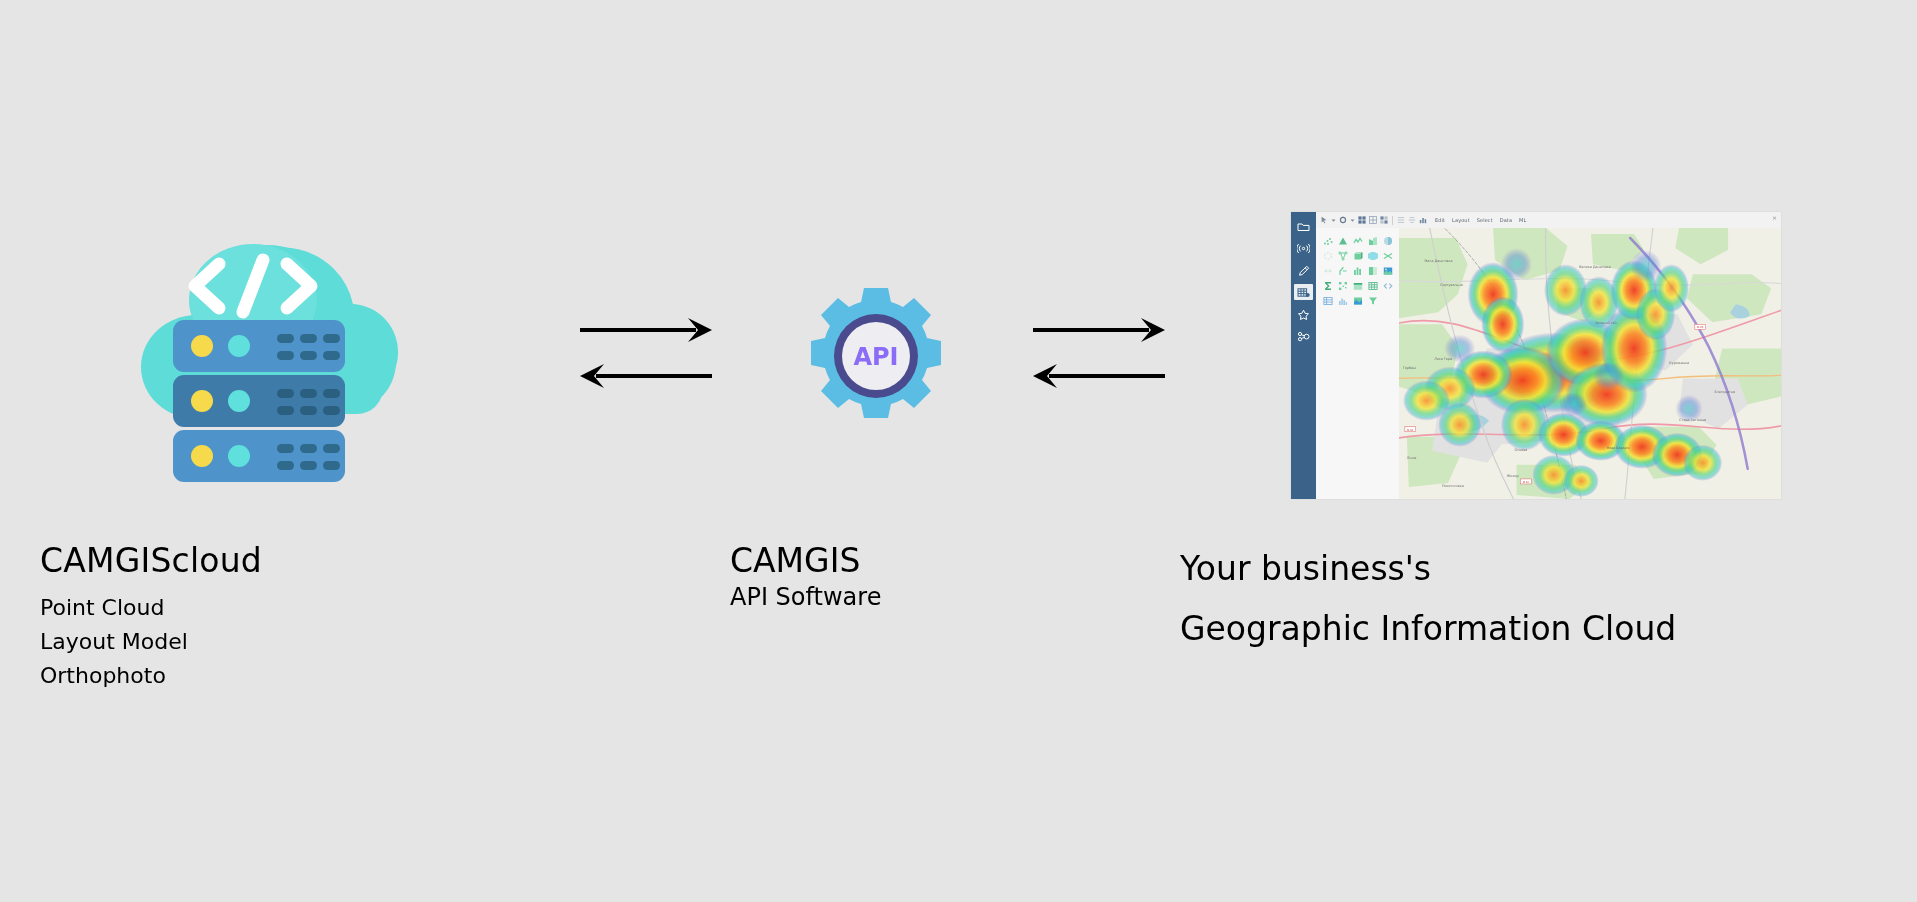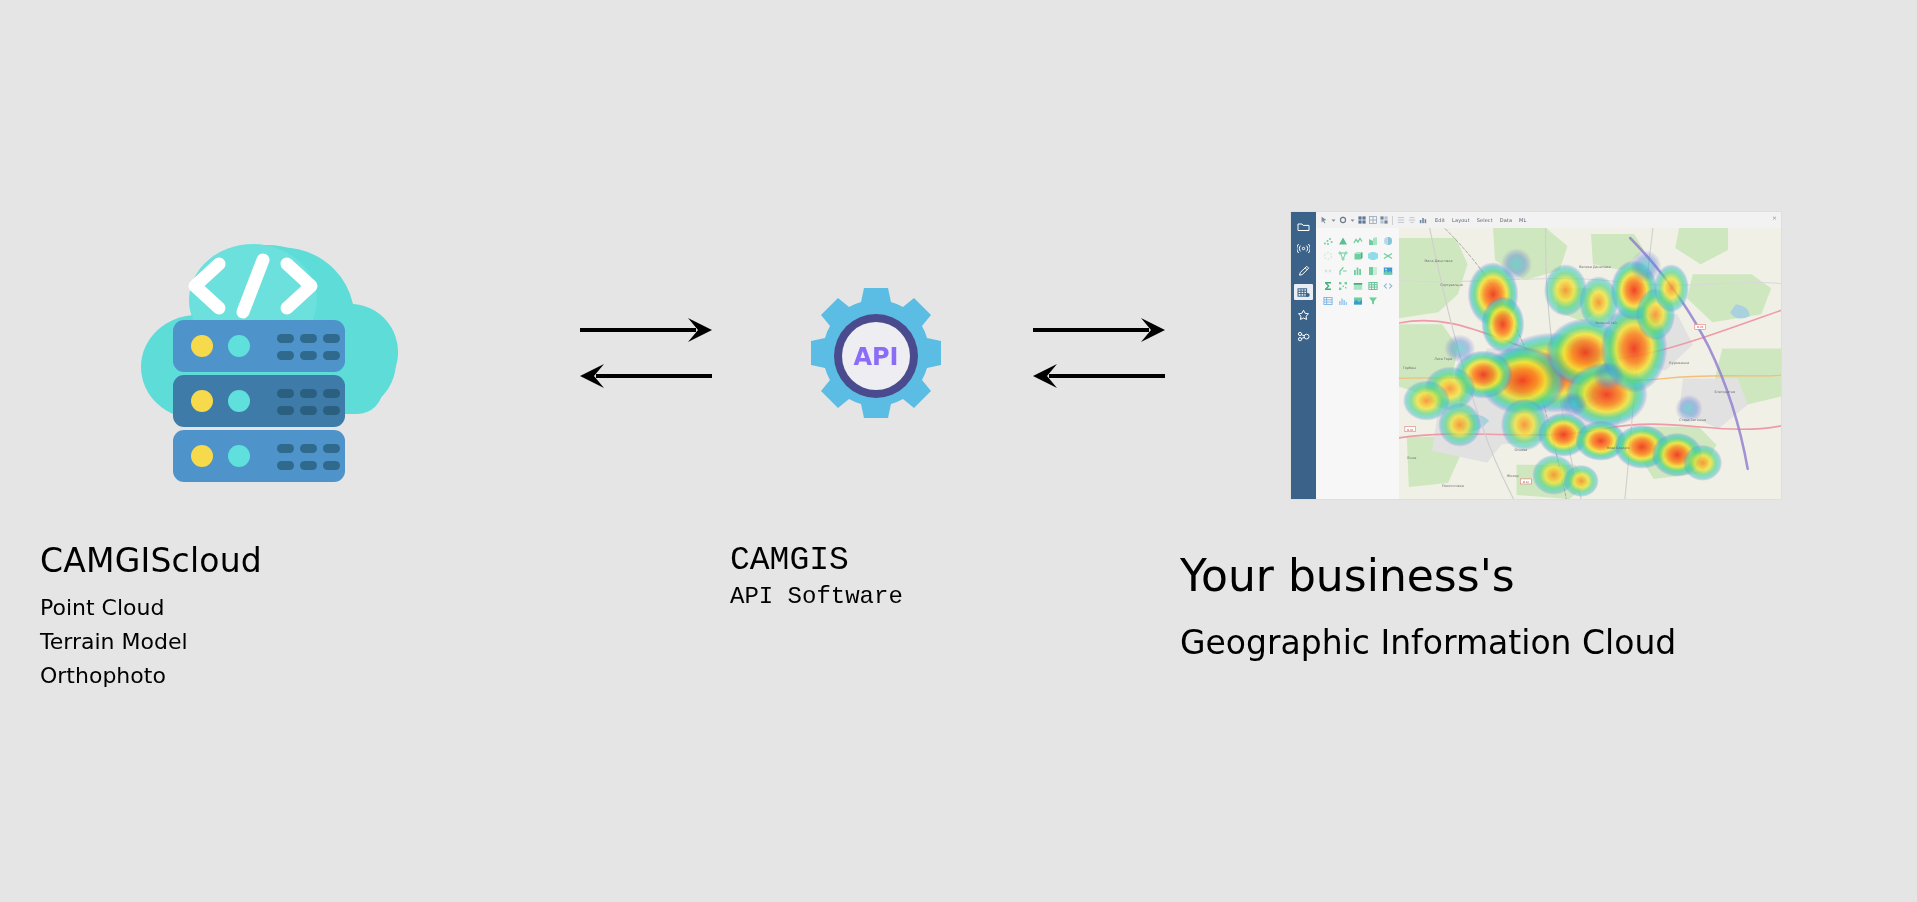--- a/index.html
+++ b/index.html
@@ -179,29 +179,29 @@
     font-weight: 400;
     line-height: 1.28;
   }
   .cap-cloud {
     left: 40px; top: 540px; width: 450px;
   }
   .cap-cloud .cap-title { font-size: 33px; letter-spacing: .2px; }
   .cap-cloud .cap-sub   { font-size: 22px; margin-top: 9px; line-height: 1.55; }
 
   .cap-api {
-    left: 730px; top: 540px; width: 300px; font-family: Liberation Mono, monospace;
+    left: 730px; top: 540px; width: 300px;
   }
   .cap-api .cap-title { font-size: 33px; }
   .cap-api .cap-sub   { font-size: 24px; margin-top: 0; }
 
   .cap-gis {
     left: 1180px; top: 548px; width: 640px;
   }
-  .cap-gis .cap-title { font-size: 44px; }
+  .cap-gis .cap-title { font-size: 33px; }
   .cap-gis .cap-sub   { font-size: 33px; margin-top: 18px; white-space: nowrap; }
 </style>
 </head>
 <body>
 
 <div class="stage">
 
   <div class="col col-cloud">
 
     <div class="cloud-icon-wrap">
@@ -271,21 +271,21 @@
         </g>
       </svg>
     </div>
 
   </div>
 
   <div class="caption cap-cloud">
     <div class="cap-title">CAMGIScloud</div>
     <div class="cap-sub">
       <div>Point Cloud</div>
-      <div>Terrain Model</div>
+      <div>Layout Model</div>
       <div>Orthophoto</div>
     </div>
   </div>
 
   <div class="arrows left">
     <svg viewBox="0 0 180 90" xmlns="http://www.w3.org/2000/svg">
       <g fill="#000000">
         <rect x="0" y="16" width="116" height="4"></rect>
         <path d="M108 6 L132 18 L108 30 L118 18 Z"></path>
       </g>

